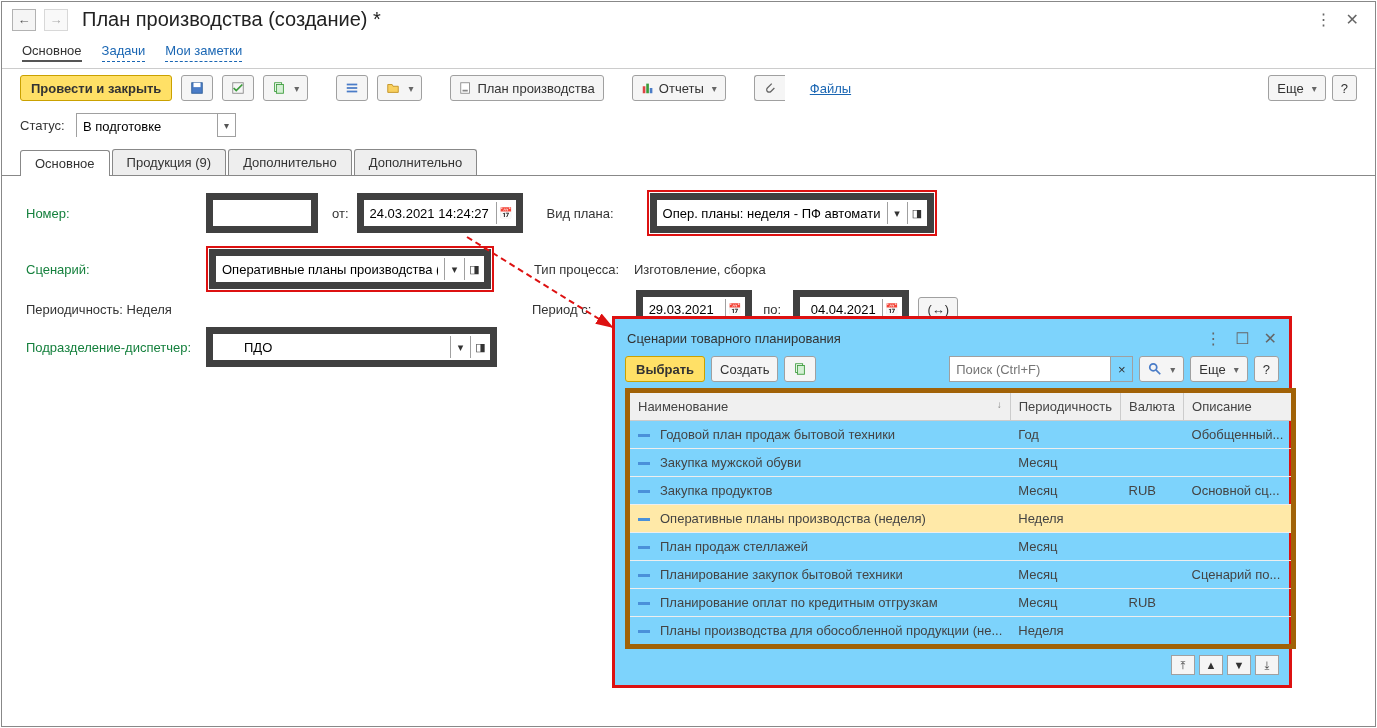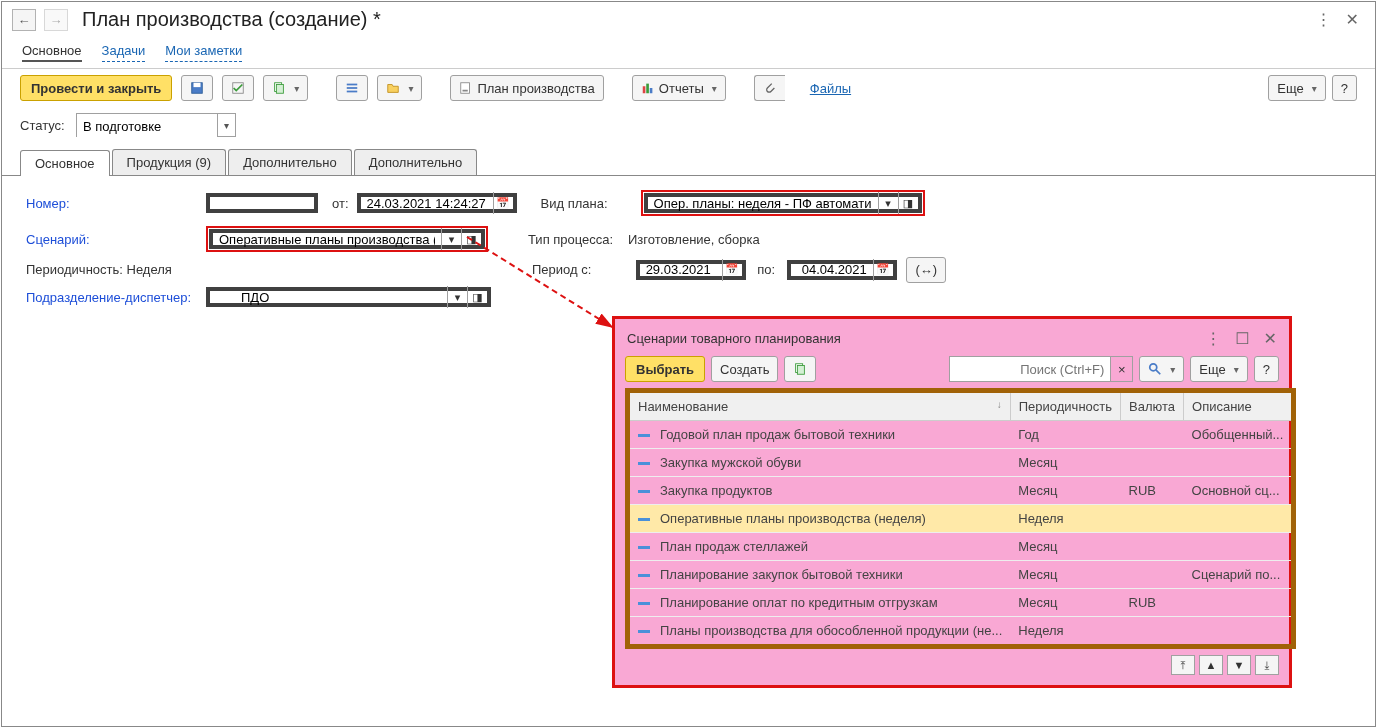--- a/index.html
+++ b/index.html
@@ -29,38 +29,38 @@
 .select-combo { display:inline-flex; border:1px solid #a0a0a0; height:24px; background:#fff;}
 .select-combo input { border:none; outline:none; padding:0 6px;}
 .select-combo .arrow { width:18px; border-left:1px solid #a0a0a0; display:flex; align-items:center; justify-content:center; cursor:pointer; font-size:10px; color:#555;}
 
 .tabs { display:flex; padding:0 18px; border-bottom:1px solid #888; margin-top:6px;}
 .tab { border:1px solid #888; border-bottom:none; padding:5px 14px; background:#eee; margin-right:2px; cursor:pointer; border-radius:3px 3px 0 0;}
 .tab.active { background:#fff; position:relative; top:1px;}
 
 .form-area { padding:14px 24px; position:relative;}
 .form-row { display:flex; align-items:center; margin-bottom:10px; }
-.label { width:180px; color:#1d4ed8;}
+.label { width:180px; color:#15803d;}
 .label2 { width:100px;}
-.input-field { display:inline-flex; border:4px solid #404040; height:20px; background:#fff; align-items:center;}
+.input-field { display:inline-flex; border:7px solid #404040; height:40px; background:#fff; align-items:center;}
 .input-field input { border:none; outline:none; padding:0 6px; height:22px; background:transparent; }
 .input-field .mini-btn { width:20px; height:22px; border-left:1px solid #a0a0a0; display:flex; align-items:center; justify-content:center; cursor:pointer; font-size:11px; color:#333;}
 .red-outline { border:2px solid #d11; padding:1px;}
 .hl-text { background:#ffe9a8; }
 
 .arrow-svg { position:absolute; top: 56px; left: 460px; pointer-events:none; z-index:5;}
 
-.popup { position:absolute; top:316px; left:612px; width:680px; border:3px solid #d11; background:#f9a8d4; z-index:10; padding:6px 10px 10px 10px;}
+.popup { position:absolute; top:316px; left:612px; width:680px; border:3px solid #d11; background:#7dd3fc; z-index:10; padding:6px 10px 10px 10px;}
 .popup-title { display:flex; align-items:center; font-size:18px; padding:4px 2px 8px 2px;}
 .popup-title .sp { flex:1;}
 .popup-title .ctl { color:#666; margin-left:14px; cursor:pointer; font-size:16px;}
 .popup-toolbar { display:flex; align-items:center; gap:6px; margin-bottom:6px;}
 .popup-toolbar .right { margin-left:auto; display:flex; gap:6px; align-items:center;}
 .search-box { display:flex; border:1px solid #a0a0a0; height:26px;}
-.search-box input { border:none; outline:none; padding:0 6px; width:160px; color:#888;text-align:right;}
+.search-box input { border:none; outline:none; padding:0 6px; width:160px; color:#888;}
 .search-box .clr { width:22px; border-left:1px solid #a0a0a0; display:flex; align-items:center; justify-content:center; cursor:pointer;}
 
 table.grid { width:100%; border-collapse:collapse; border:5px solid #a16207;}
 table.grid th { background:#f0f0f0; border:1px solid #ccc; text-align:left; padding:6px 8px; color:#444; font-weight:normal;}
 table.grid td { border-bottom:1px solid #eee; padding:6px 8px; color:#444; white-space:nowrap; overflow:hidden; text-overflow:ellipsis;}
 table.grid tr.sel td { background:#ffe9a8; }
 .row-icon { display:inline-block; width:12px; height:3px; background:#4a90d9; margin-right:10px; vertical-align:middle;}
 .sort-ind { float:right; font-size:10px; color:#888;}
 
 .grid-nav { display:flex; justify-content:flex-end; gap:4px; margin-top:6px;}

